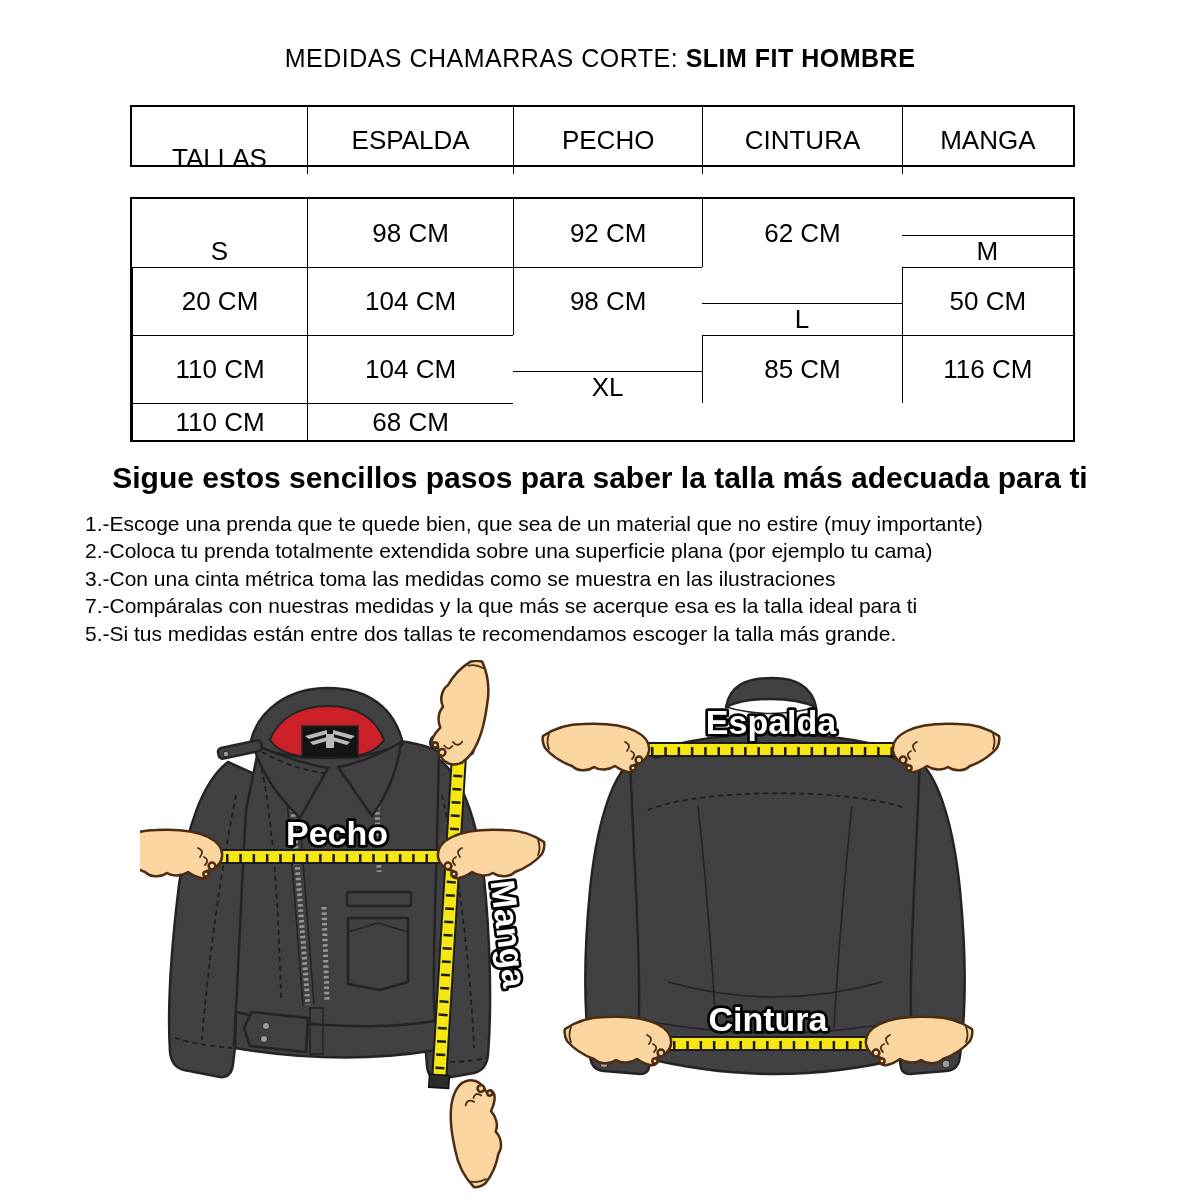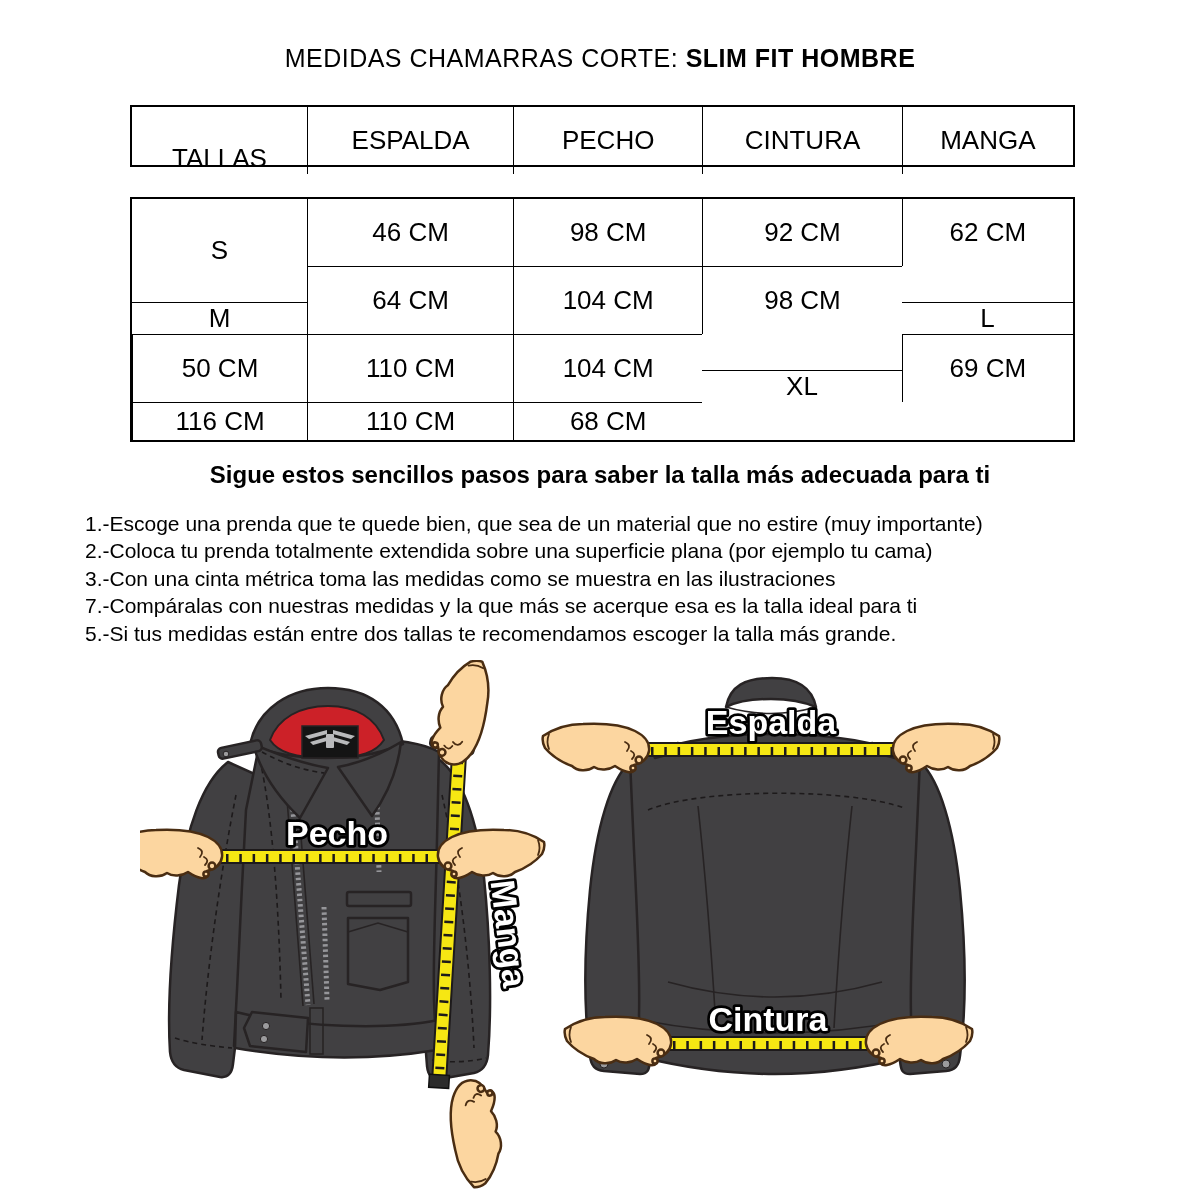--- a/index.html
+++ b/index.html
@@ -10,21 +10,21 @@
   .title .b{font-weight:bold;}
   .tbl{position:absolute;left:130px;border:2px solid #000;display:grid;
        grid-template-columns:18.6fr 21.9fr 20.1fr 21.2fr 18.2fr;box-sizing:border-box;background:#fff;}
   .tbl-head{top:105px;width:945px;height:62px;}
   .tbl-body{top:197px;width:945px;height:245px;grid-template-rows:repeat(4,1fr);}
   .cell{display:flex;align-items:center;justify-content:center;font-size:26px;
         border-left:1.8px solid #000;box-sizing:border-box;}
   .cell.c0{border-left:none;margin-top:36px;}
   .cell.rt{border-top:1.8px solid #000;}
   .guide-heading{position:absolute;left:0;top:461px;width:1200px;text-align:center;
-                 font-weight:bold;font-size:24px;}
+                 font-weight:bold;font-size:30px;}
   .steps{position:absolute;left:85px;top:510px;width:1075px;font-size:21px;line-height:27.4px;}
   .diagram{position:absolute;}
   .diagram text{font-family:"Liberation Sans",sans-serif;font-weight:bold;font-size:34px;
                 fill:#fff;stroke:#000;stroke-width:5.5px;paint-order:stroke;stroke-linejoin:round;}
   .jk{fill:#414042;stroke:#272324;stroke-width:2.5;stroke-linejoin:round;}
   .seam{fill:none;stroke:#1d1a1b;stroke-width:1.6;stroke-dasharray:5 4;}
   .teeth{fill:none;stroke:#96969a;stroke-width:5;stroke-dasharray:2.5 2.8;}
   .thin{fill:none;stroke:#272324;stroke-width:1.6;}
   .tape{fill:#f6e713;stroke:#1d1a1b;stroke-width:2;}
   .ticks{fill:none;stroke:#1d1a1b;stroke-width:9;stroke-dasharray:2.5 10.8;}
@@ -42,37 +42,36 @@
   <div class="tbl tbl-head">
     <div class="cell c0">TALLAS</div>
     <div class="cell">ESPALDA</div>
     <div class="cell">PECHO</div>
     <div class="cell">CINTURA</div>
     <div class="cell">MANGA</div>
   </div>
 
   <div class="tbl tbl-body">
     <div class="cell c0">S</div>
-    <div class="cell">46 CM</div>
     <div class="cell">98 CM</div>
     <div class="cell">92 CM</div>
     <div class="cell">62 CM</div>
 
     <div class="cell c0 rt">M</div>
-    <div class="cell rt">64 CM</div>
+    <div class="cell rt">20 CM</div>
     <div class="cell rt">104 CM</div>
     <div class="cell rt">98 CM</div>
 
     <div class="cell c0 rt">L</div>
     <div class="cell rt">50 CM</div>
     <div class="cell rt">110 CM</div>
     <div class="cell rt">104 CM</div>
 
     <div class="cell c0 rt">XL</div>
-    <div class="cell rt">69 CM</div>
+    <div class="cell rt">85 CM</div>
     <div class="cell rt">116 CM</div>
     <div class="cell rt">110 CM</div>
     <div class="cell rt">68 CM</div>
   </div>
 
   <div class="guide-heading">Sigue estos sencillos pasos para saber la talla más adecuada para ti</div>
   <div class="steps">
     <div>1.-Escoge una prenda que te quede bien, que sea de un material que no estire (muy importante)</div>
     <div>2.-Coloca tu prenda totalmente extendida sobre una superficie plana (por ejemplo tu cama)</div>
     <div>3.-Con una cinta métrica toma las medidas como se muestra en las ilustraciones</div>

